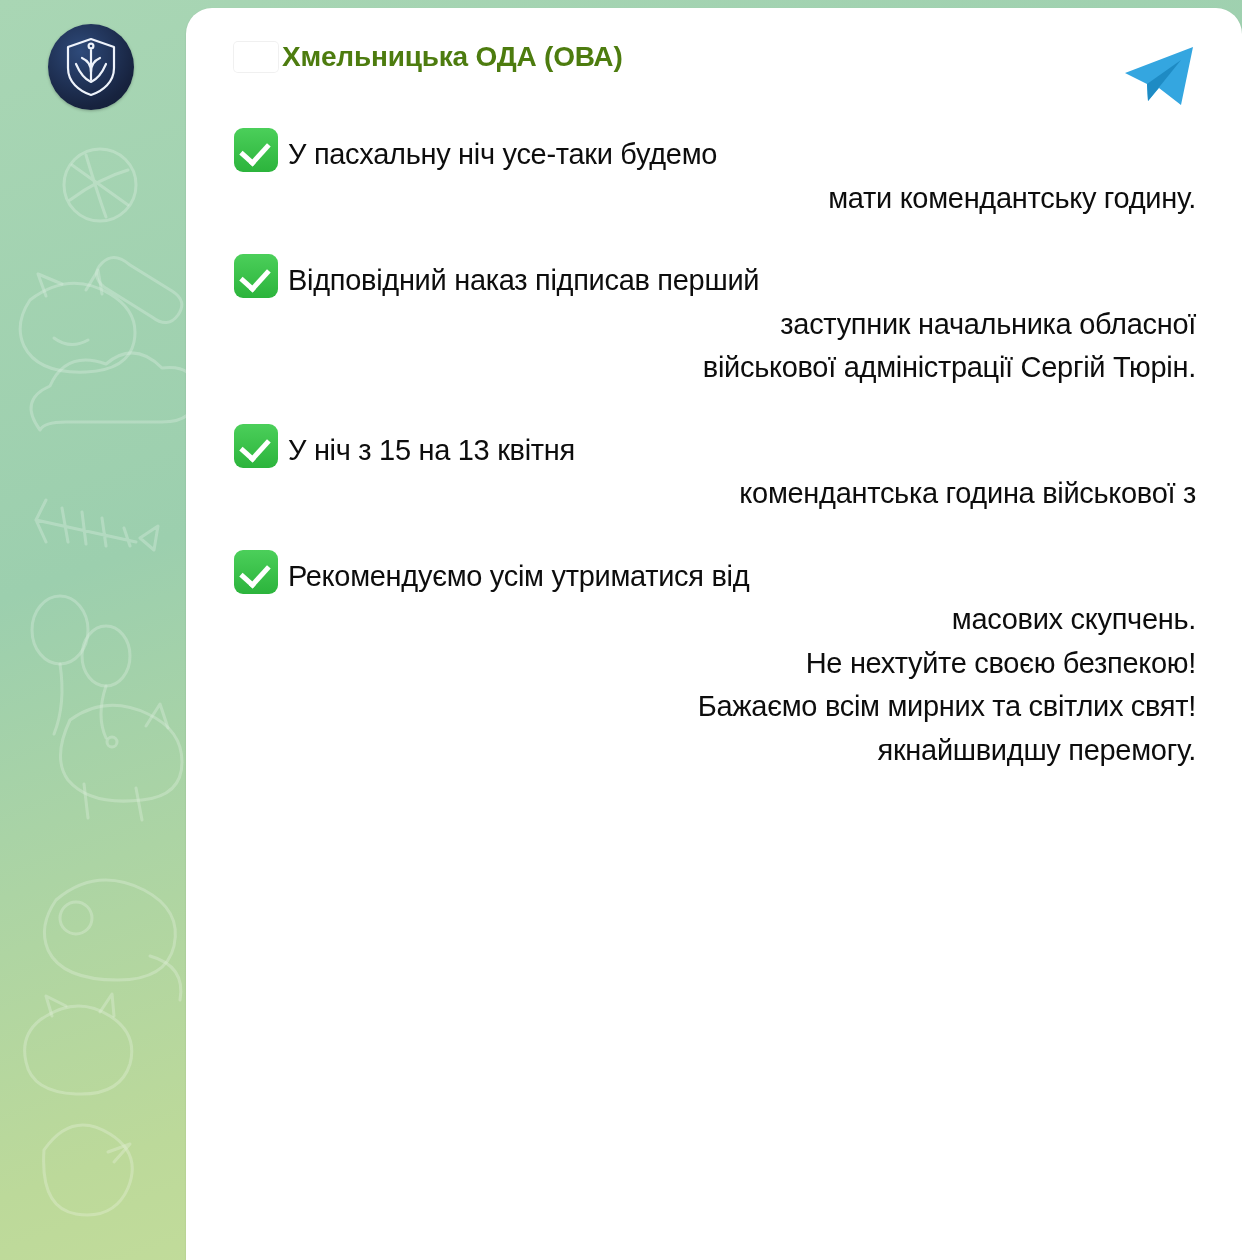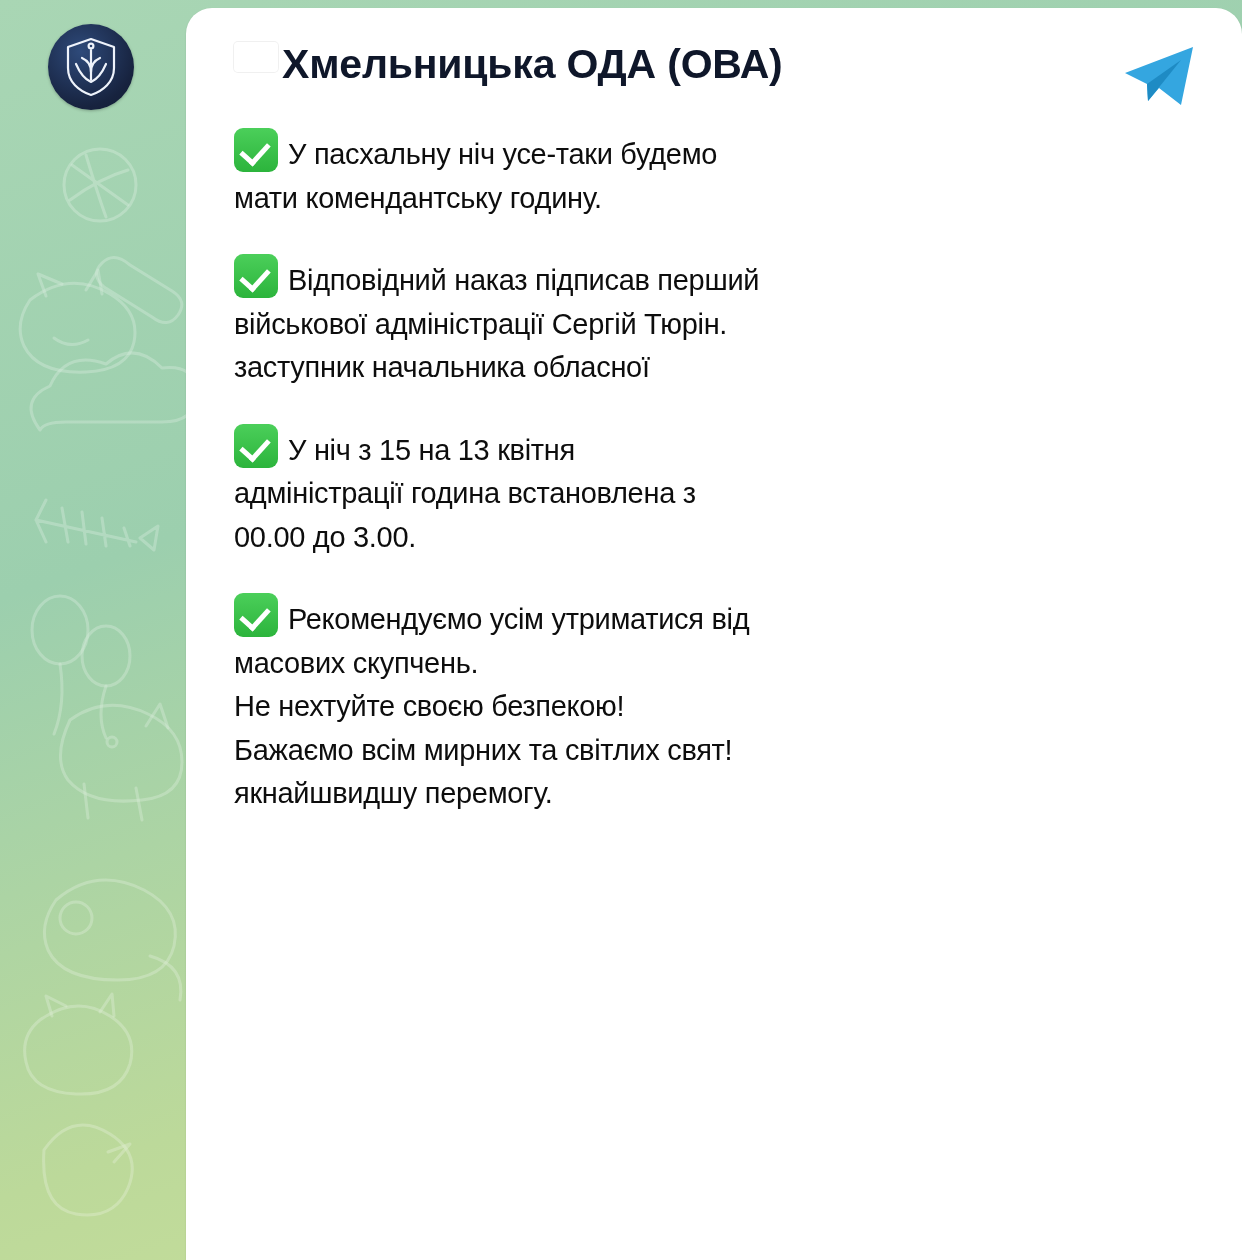--- a/index.html
+++ b/index.html
@@ -62,23 +62,23 @@
     box-sizing: border-box;
   }
 
   .bubble-header {
     display: flex;
     align-items: flex-start;
     justify-content: space-between;
     margin-bottom: 16px;
   }
   .channel-name {
-    font-size: 41px;
+    font-size: 28px;
     font-weight: bold;
-    color: #0f172a;
+    color: #4d7c0f;
     letter-spacing: -0.2px;
     line-height: 1.1;
     display: flex;
     align-items: flex-start;
     gap: 4px;
     white-space: nowrap;
   }
   .flag-shape {
     display: inline-block;
     width: 44px;
@@ -102,21 +102,21 @@
   .msg-body {
     font-size: 29px;
     line-height: 1.5;
     color: #0d0d0d;
     letter-spacing: -0.3px;
   }
   .para {
     margin: 0 0 34px 0;
   }
   .para:last-child { margin-bottom: 16px; }
-  .line { display: block; }
+  .line { display: block; text-align: right; }
 
   .check-emoji {
     display: inline-block;
     width: 44px;
     height: 44px;
     border-radius: 9px;
     background: linear-gradient(180deg,#4bcf5a 0%, #2cb43c 100%);
     position: relative;
     vertical-align: -8px;
     margin-right: 10px;
@@ -232,28 +232,27 @@
 
     <div class="msg-body">
 
       <p class="para">
         <span class="check-emoji"></span><span>У пасхальну ніч усе-таки будемо</span>
         <span class="line">мати комендантську годину.</span>
       </p>
 
       <p class="para">
         <span class="check-emoji"></span><span>Відповідний наказ підписав перший</span>
+        <span class="line">заступник начальника обласної</span>
         <span class="line">військової адміністрації Сергій Тюрін.</span>
-        <span class="line">заступник начальника обласної</span>
       </p>
 
       <p class="para">
         <span class="check-emoji"></span><span>У ніч з 15 на 13 квітня</span>
-        <span class="line">адміністрації година встановлена з</span>
-        <span class="line">00.00 до 3.00.</span>
+        <span class="line">комендантська година військової з</span>
       </p>
 
       <p class="para">
         <span class="check-emoji"></span><span>Рекомендуємо усім утриматися від</span>
         <span class="line">масових скупчень.</span>
         <span class="line">Не нехтуйте своєю безпекою!</span>
         <span class="line">Бажаємо всім мирних та світлих свят!</span>
         <span class="line">якнайшвидшу перемогу.</span>
       </p>
 

